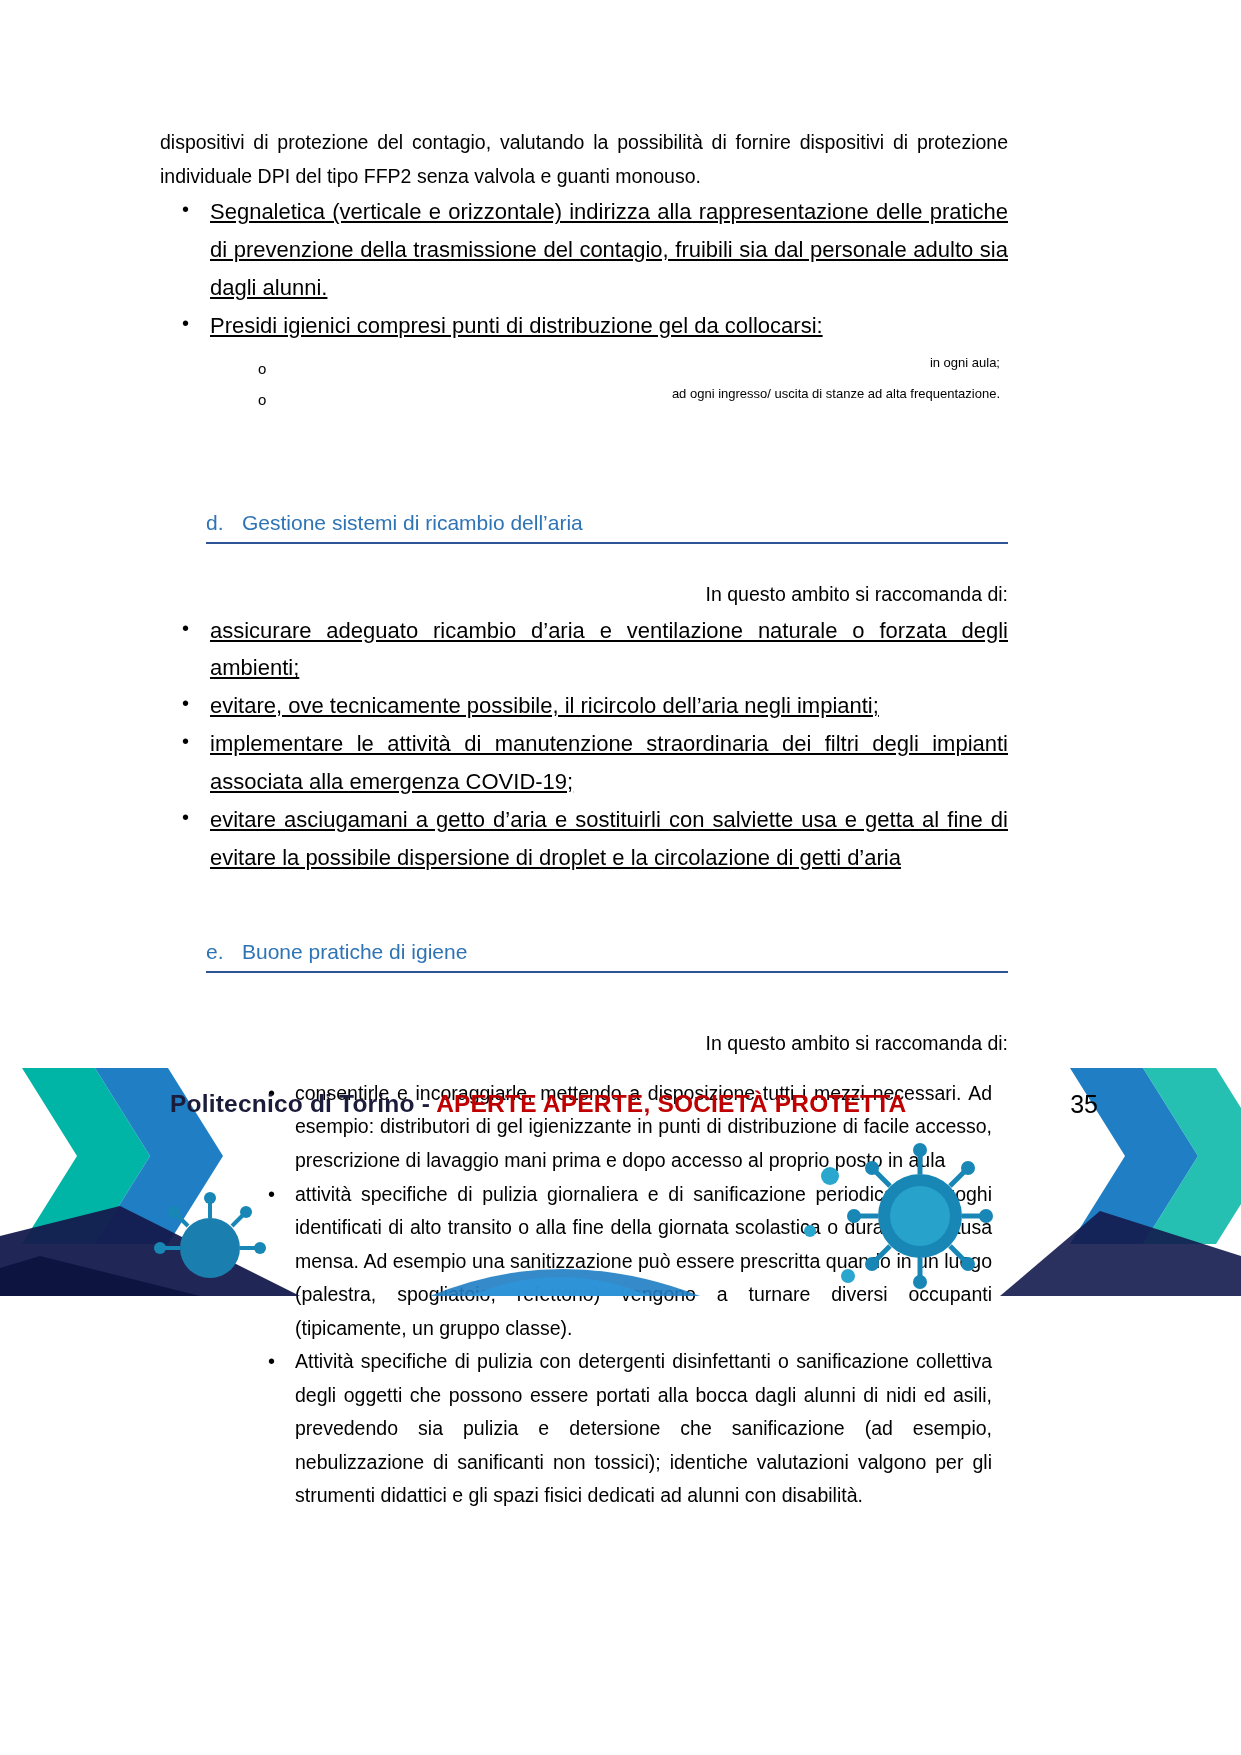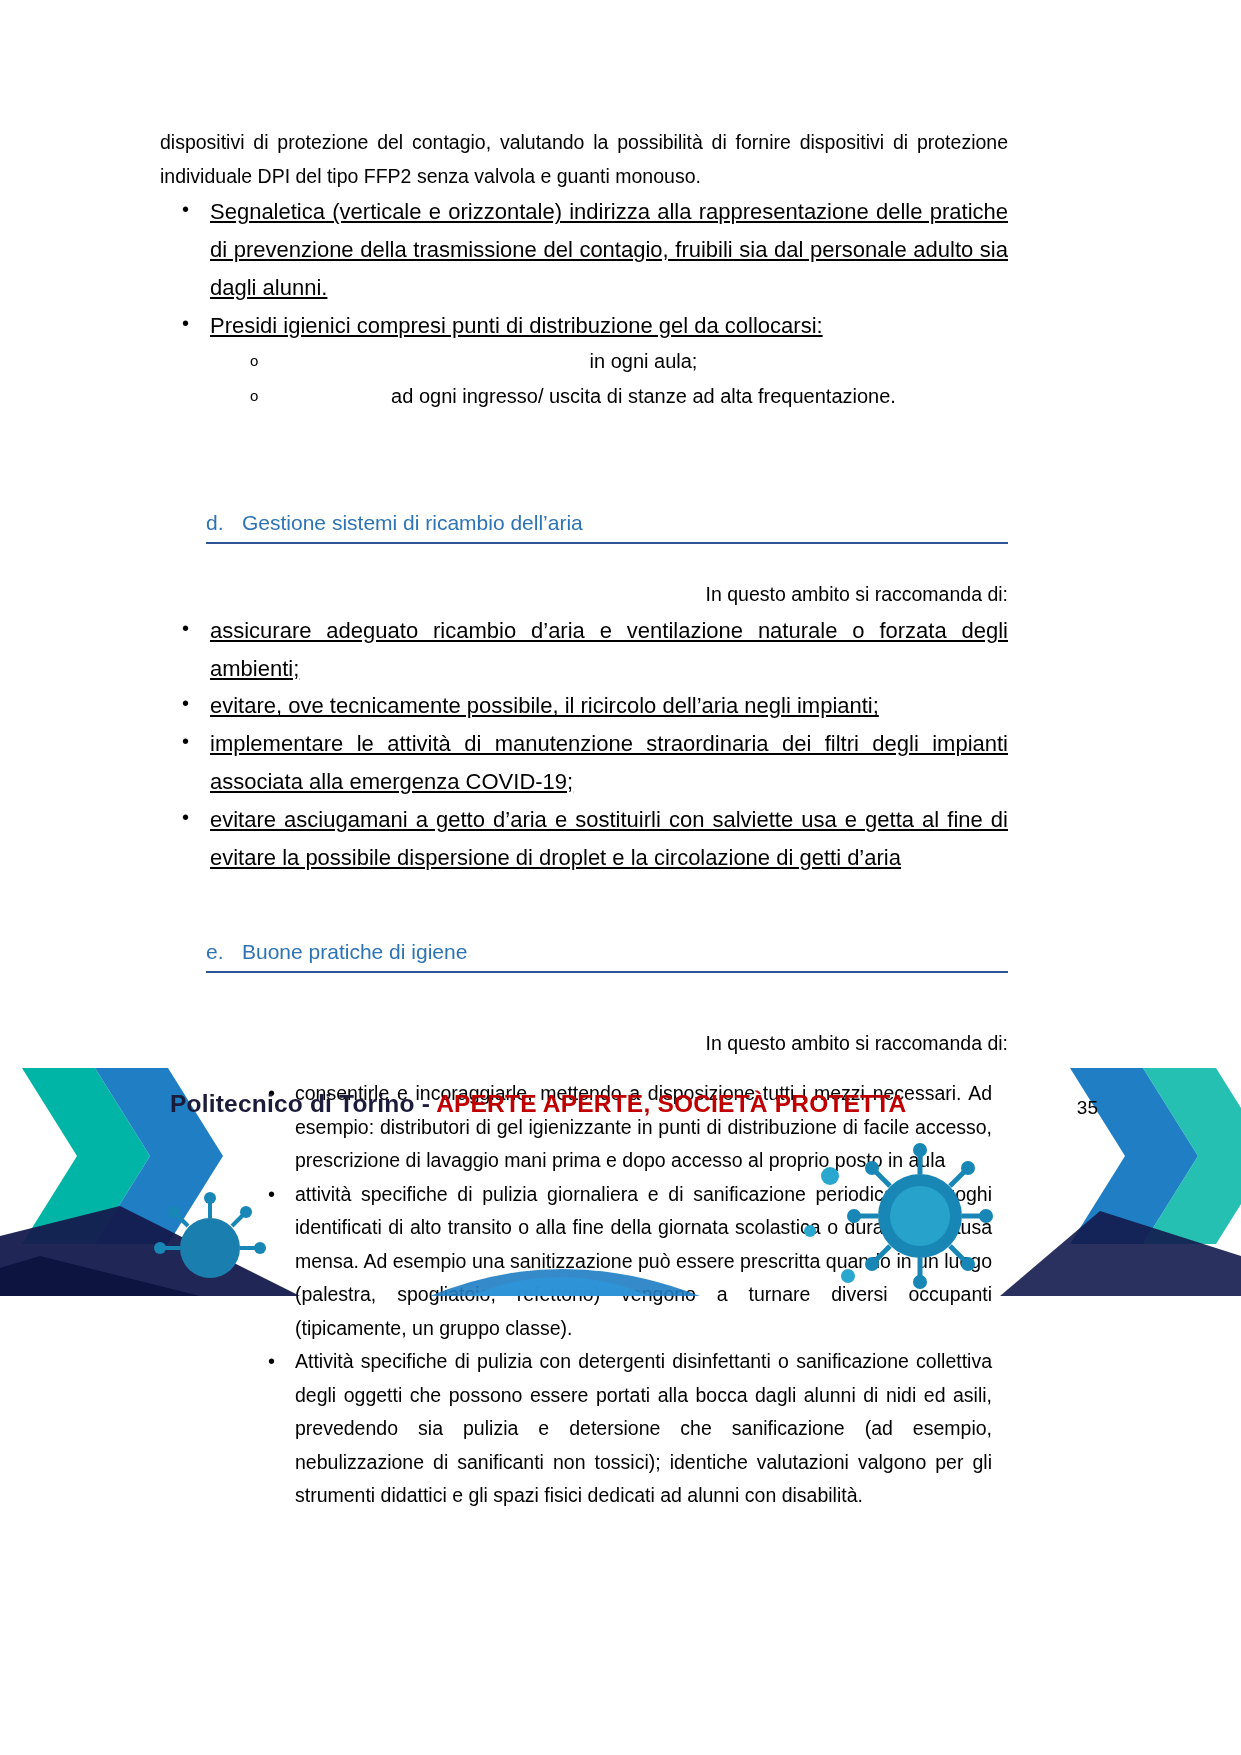--- a/index.html
+++ b/index.html
@@ -62,24 +62,24 @@
     font-size: 20px;
   }
   ul.lvl2 {
     list-style: none;
     margin: 0;
     padding: 0;
   }
   ul.lvl2 > li {
     position: relative;
     padding-left: 119px;
-    font-size: 20px;
+    font-size: 13px;
     line-height: 1.72;
-    text-align: center;
-    margin: 0;
+    text-align: right;
+    margin: 8px;
   }
   ul.lvl2 > li::before {
     content: "o";
     position: absolute;
     left: 90px;
     top: 0px;
     font-size: 15px;
     line-height: 2.2;
   }
   ul.lvl2b {
@@ -148,21 +148,21 @@
     color: #1b1b3a;
     white-space: nowrap;
   }
   .footer-text .red {
     color: #c00000;
   }
   .page-number {
     position: absolute;
     right: 143px;
     bottom: 177px;
-    font-size: 19px;
+    font-size: 25px;
     color: #000000;
   }
   .virus {
     position: absolute;
   }
 </style>
 </head>
 <body>
 
 <div class="page">

